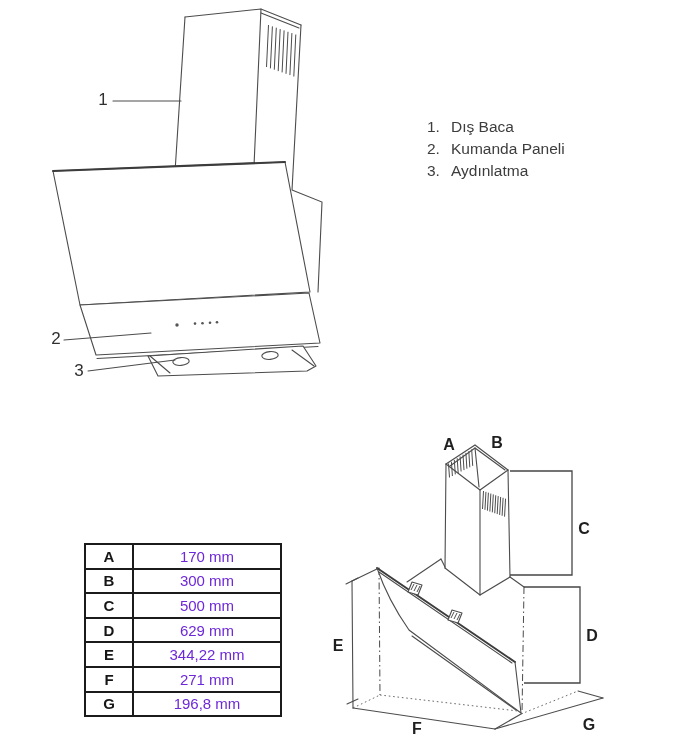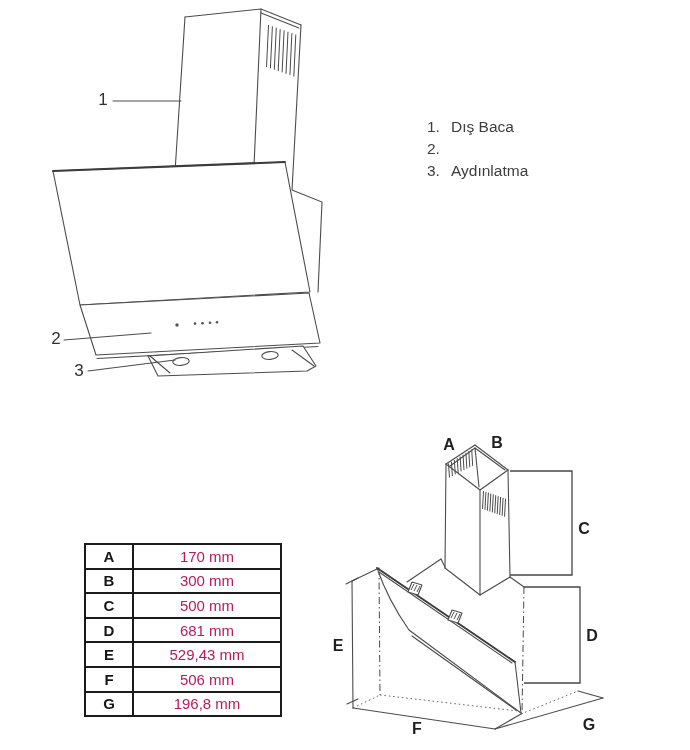--- a/index.html
+++ b/index.html
@@ -14,21 +14,21 @@
   .legend-label{white-space:nowrap;}
   table.dim-table{
     position:absolute;left:84px;top:543px;width:192px;
     border-collapse:collapse;table-layout:fixed;background:#fff;
   }
   table.dim-table td{
     border:2px solid #1b1b1b;height:22.6px;padding:0;
     font-size:15px;text-align:center;vertical-align:middle;
   }
   td.k{font-weight:bold;color:#161616;width:46px;}
-  td.v{color:#be185d;width:146px;}
+  td.v{color:#6d28d9;width:146px;}
   .callout-text{font-size:17px;fill:#303030;}
   .dim-letter{font-size:16px;font-weight:bold;fill:#1f1f1f;}
   .ln{stroke:#4c4c4c;stroke-width:1.1;fill:none;stroke-linecap:round;}
   .ln-thick{stroke:#3c3c3c;stroke-width:2;fill:none;stroke-linecap:round;}
   .face{fill:#ffffff;stroke:#4c4c4c;stroke-width:1.1;stroke-linejoin:round;}
   .face-n{fill:#ffffff;stroke:none;}
   .hatch{stroke:#4c4c4c;stroke-width:1;}
   .dot5{fill:#555;}
   .dashdot{stroke:#4a4a4a;stroke-width:1;fill:none;stroke-dasharray:7 3 1.5 3;}
   .dotted{stroke:#6a6a6a;stroke-width:1;fill:none;stroke-dasharray:1.6 2.8;}
@@ -203,20 +203,21 @@
     </g>
   </svg>
 
   <div class="legend">
     <div class="legend-row">
       <span class="legend-num">1.</span>
       <span class="legend-label">Dış Baca</span>
     </div>
     <div class="legend-row">
       <span class="legend-num">2.</span>
+      <span class="legend-label">Kumanda Paneli</span>
     </div>
     <div class="legend-row">
       <span class="legend-num">3.</span>
       <span class="legend-label">Aydınlatma</span>
     </div>
   </div>
 
   <table class="dim-table">
     <tbody>
       <tr>
@@ -226,29 +227,29 @@
       <tr>
         <td class="k">B</td>
         <td class="v">300 mm</td>
       </tr>
       <tr>
         <td class="k">C</td>
         <td class="v">500 mm</td>
       </tr>
       <tr>
         <td class="k">D</td>
-        <td class="v">681 mm</td>
+        <td class="v">629 mm</td>
       </tr>
       <tr>
         <td class="k">E</td>
-        <td class="v">529,43 mm</td>
+        <td class="v">344,22 mm</td>
       </tr>
       <tr>
         <td class="k">F</td>
-        <td class="v">506 mm</td>
+        <td class="v">271 mm</td>
       </tr>
       <tr>
         <td class="k">G</td>
         <td class="v">196,8 mm</td>
       </tr>
     </tbody>
   </table>
 
 </div>
 

